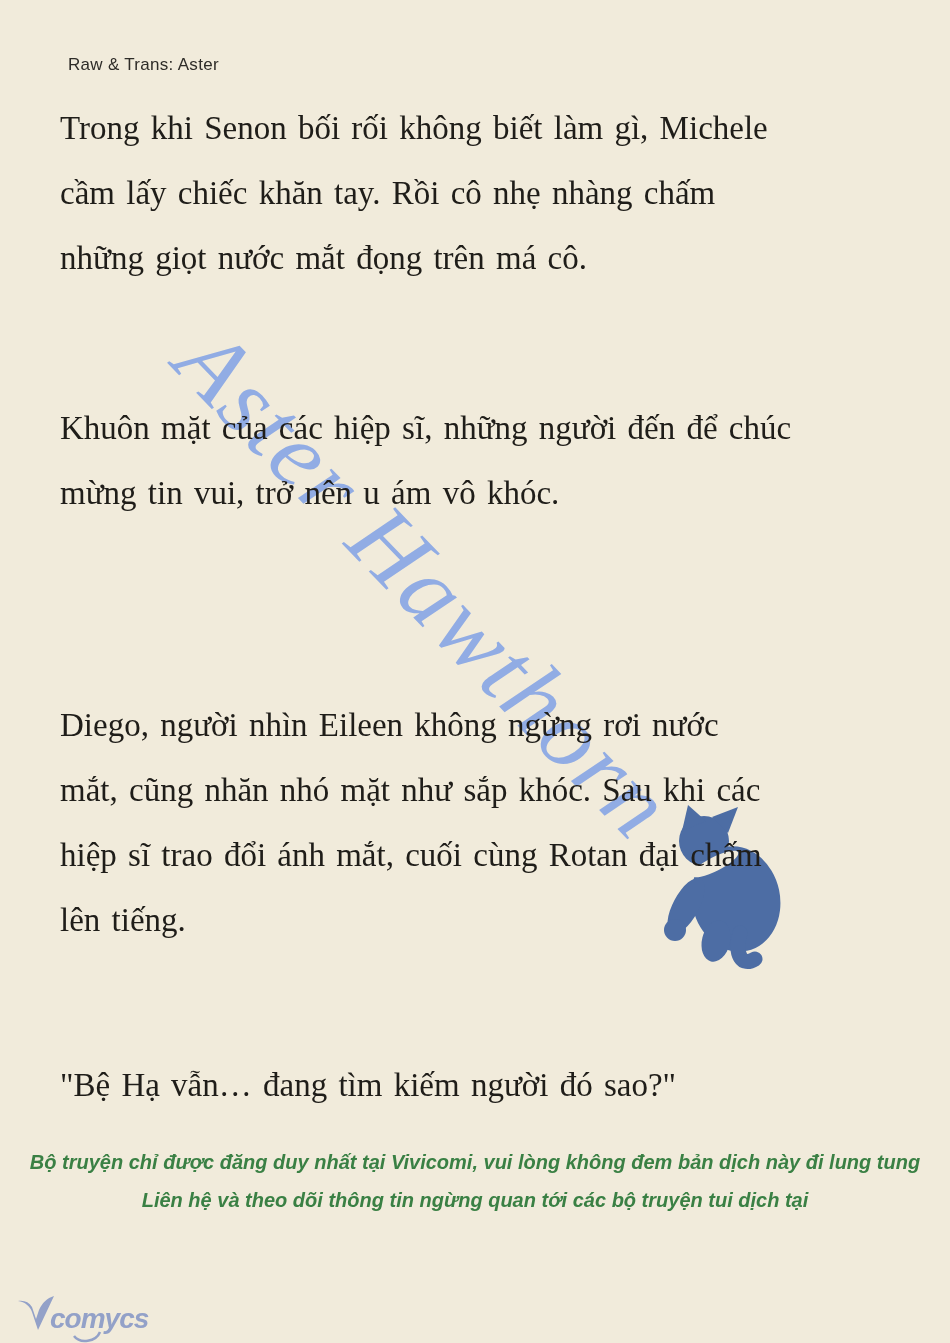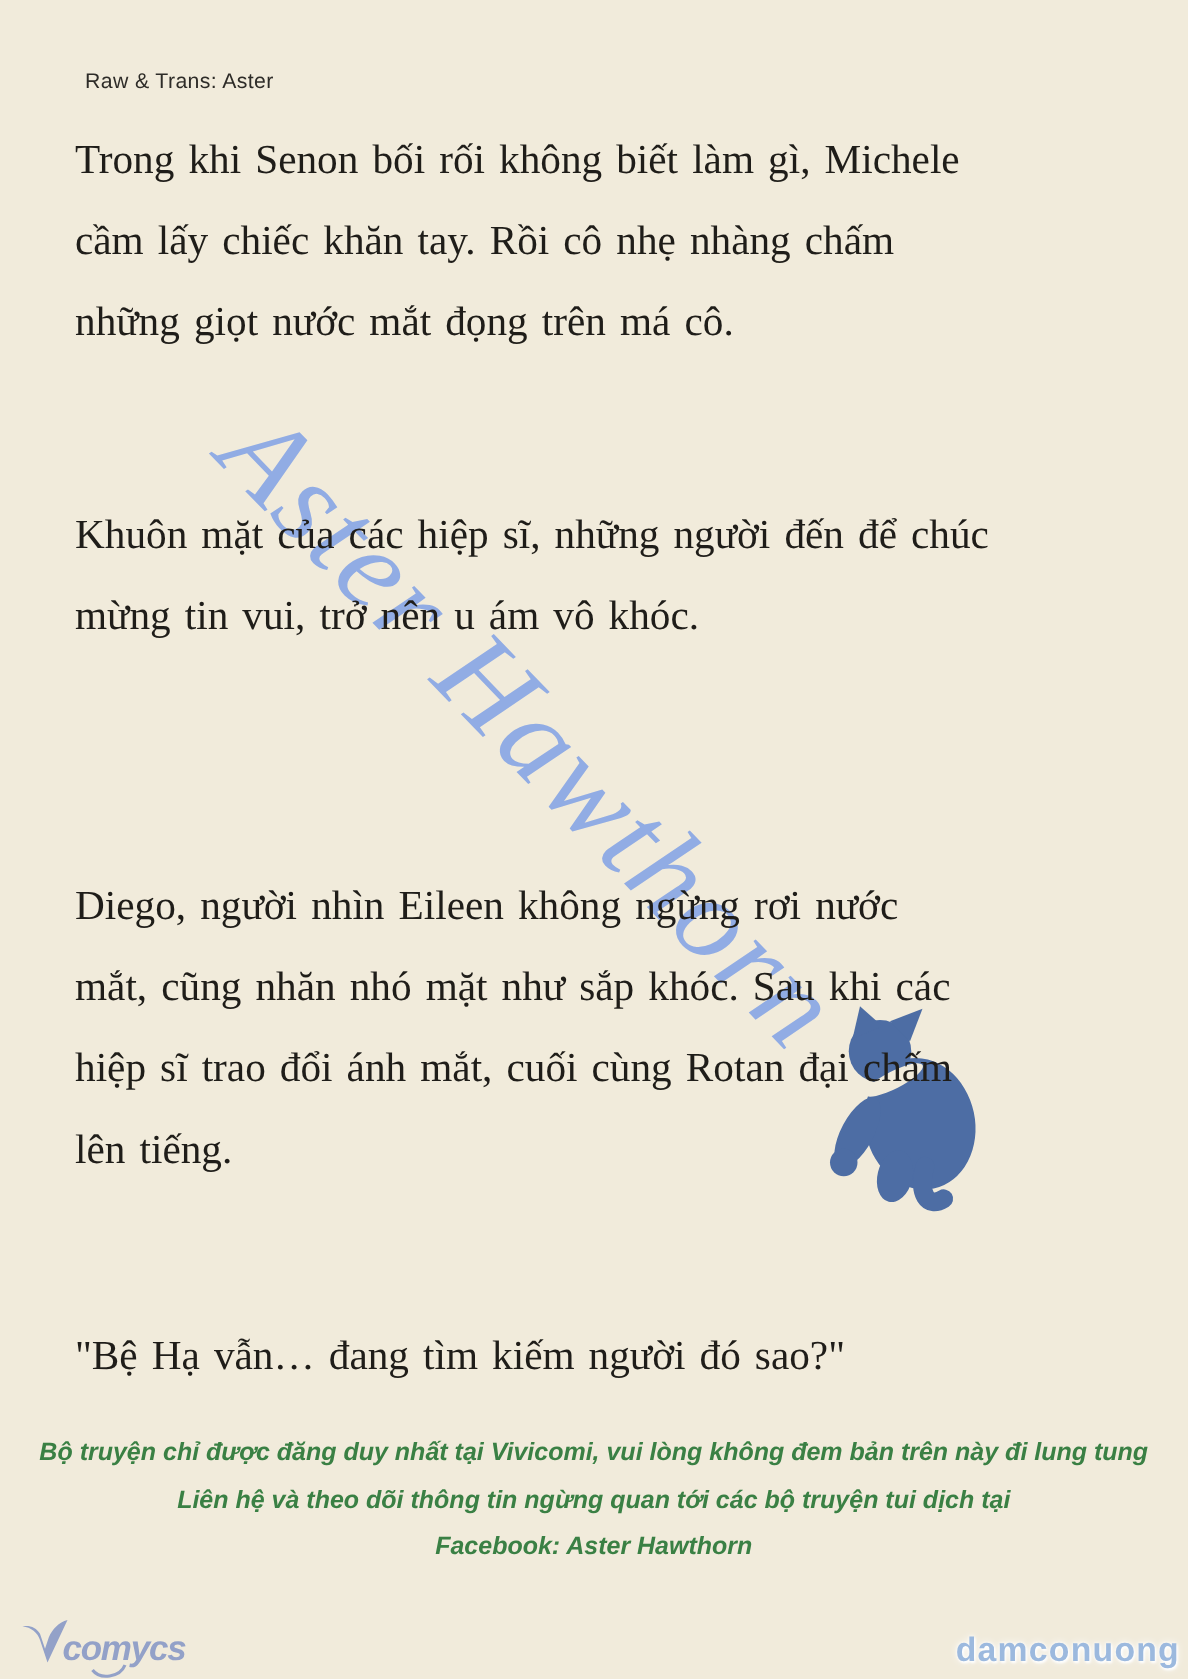--- a/index.html
+++ b/index.html
@@ -99,28 +99,26 @@
     </div>
   <div class="para p3">
       <div class="line">Diego, người nhìn Eileen không ngừng rơi nước</div>
       <div class="line">mắt, cũng nhăn nhó mặt như sắp khóc. Sau khi các</div>
       <div class="line">hiệp sĩ trao đổi ánh mắt, cuối cùng Rotan đại chấm</div>
       <div class="line">lên tiếng.</div>
     </div>
   <div class="para quote">"Bệ Hạ vẫn… đang tìm kiếm người đó sao?"</div>
 
   <div class="footer">
-      <div class="line">Bộ truyện chỉ được đăng duy nhất tại Vivicomi, vui lòng không đem bản trên này đi lung tung</div>
+      <div class="line">Bộ truyện chỉ được đăng duy nhất tại Vivicomi, vui lòng không đem bản dịch này đi lung tung</div>
       <div class="line">Liên hệ và theo dõi thông tin ngừng quan tới các bộ truyện tui dịch tại</div>
-      <div class="line">Facebook: Aster Hawthorn</div>
     </div>
 
   <div class="logo">
     <svg width="150" height="52" viewBox="0 0 150 52">
       <path d="M4,9 C11,10 16,14 18,20 L24,38 L40,4 C33,6 28,11 25,18 L22,27 L18,15 C15,10 10,8 4,9 Z" fill="#93a1c8"></path>
       <text x="36" y="36" font-family="Liberation Sans, sans-serif" font-style="italic" font-weight="bold" font-size="28" letter-spacing="-1" fill="#93a1c8">comycs</text>
       <path d="M86,40 C82,50 66,52 60,44" fill="none" stroke-width="2.5" stroke="#93a1c8"></path>
     </svg>
   </div>
 
-  <div class="sitetag">damconuong</div>
 
 </div>
 
 </body></html>

